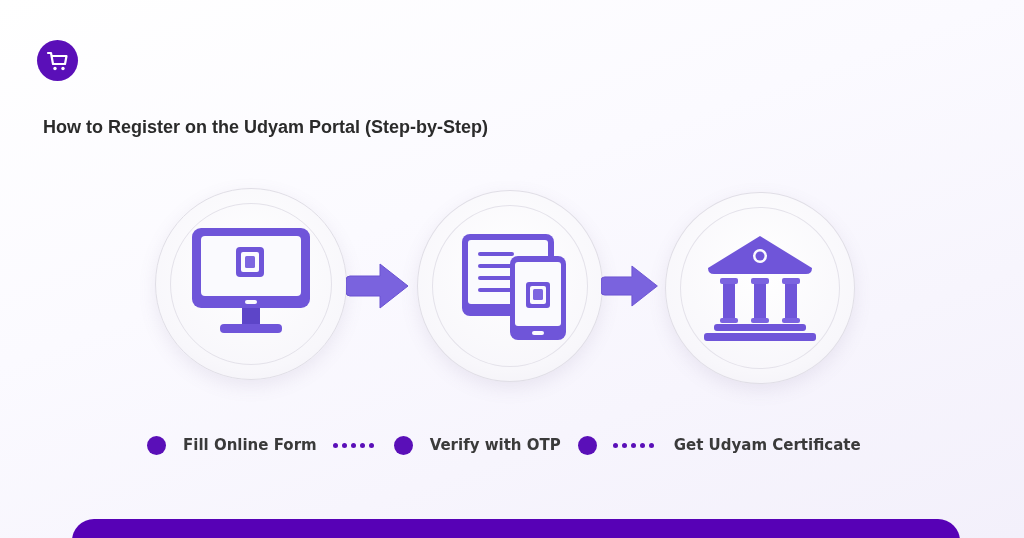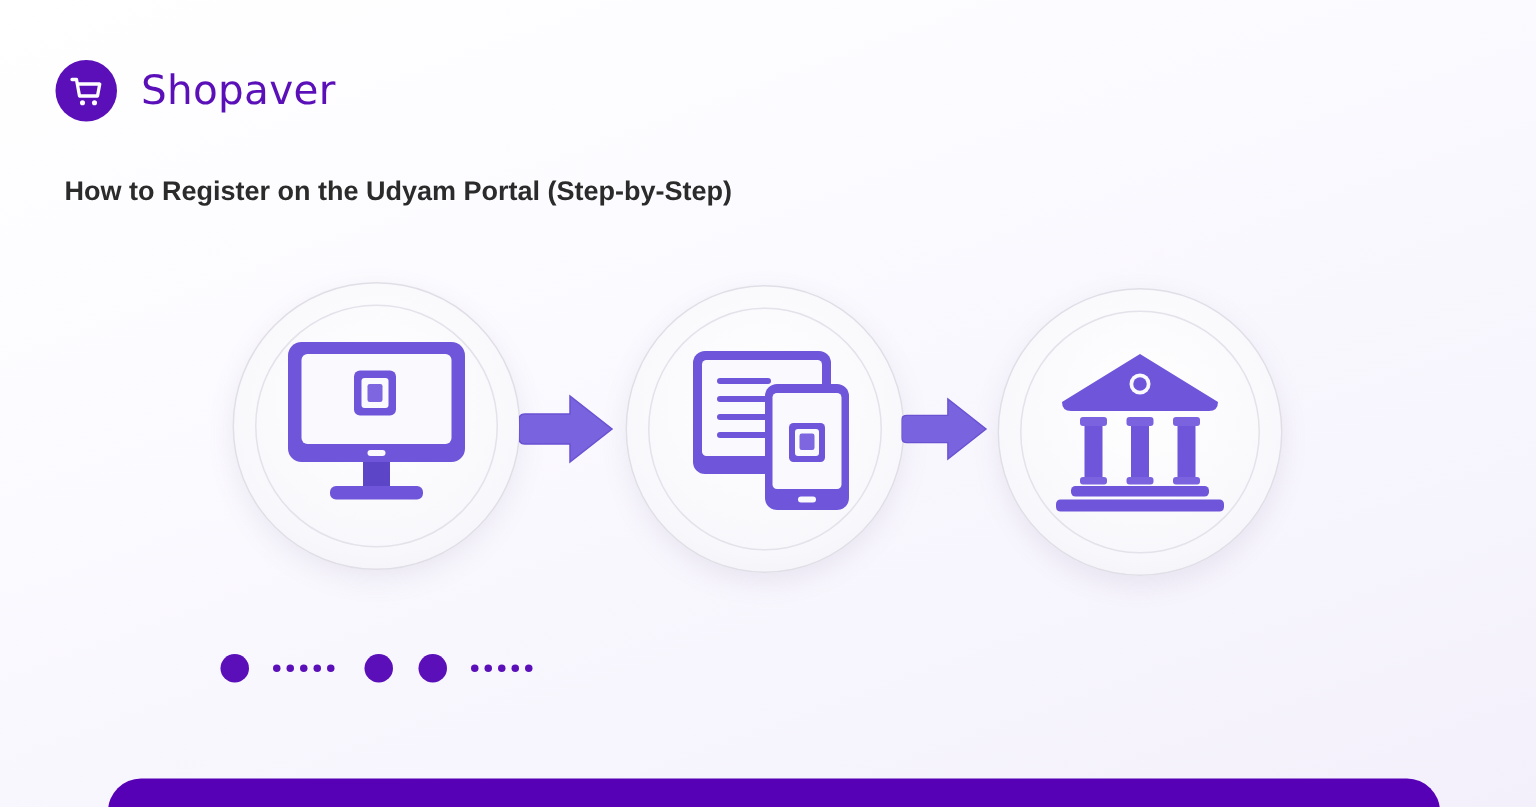--- a/index.html
+++ b/index.html
@@ -55,21 +55,20 @@
 <body>
 
 <div class="logo">
   <div class="logo-badge">
     <svg width="24" height="24" viewBox="0 0 24 24">
       <path d="M2 4 H5 L7 15 H19 L20.5 7 H6" fill="none" stroke="#fff" stroke-width="2.2" stroke-linejoin="round" stroke-linecap="round"></path>
       <circle cx="9" cy="19.5" r="1.7" fill="#fff"></circle>
       <circle cx="17" cy="19.5" r="1.7" fill="#fff"></circle>
     </svg>
   </div>
-  <span class="logo-text">Shopaver</span>
 </div>
 
 <h1 class="title">How to Register on the Udyam Portal (Step-by-Step)</h1>
 
 <div class="step-circle" style="left:155px; top:188px; width:192px; height:192px;">
   <div class="inner">
     <svg width="130" height="120" viewBox="0 0 130 120">
       <rect x="6" y="4" width="118" height="80" rx="9" fill="#6f55d9"></rect>
       <rect x="15" y="12" width="100" height="60" rx="4" fill="#fafafe"></rect>
       <rect x="50" y="23" width="28" height="30" rx="4" fill="#6f55d9"></rect>
@@ -125,31 +124,34 @@
       <rect x="85" y="56" width="12" height="36" fill="#6f55d9"></rect>
       <rect x="82" y="90" width="18" height="5" rx="2" fill="#7b63e0"></rect>
       <rect x="14" y="96" width="92" height="7" rx="3" fill="#6f55d9"></rect>
       <rect x="4" y="105" width="112" height="8" rx="3" fill="#6f55d9"></rect>
     </svg>
   </div>
 </div>
 
 <div class="steps-row">
   <span class="dot-big"></span>
+  <span class="step-label">Fill Online Form</span>
   <span class="dots">
       <span></span>
       <span></span>
       <span></span>
       <span></span>
       <span></span>
     </span>
   <span class="dot-big"></span>
+  <span class="step-label">Verify with OTP</span>
   <span class="dot-big" style="margin-left:17px;"></span>
   <span class="dots">
       <span></span>
       <span></span>
       <span></span>
       <span></span>
       <span></span>
     </span>
+  <span class="step-label" style="margin-left:0;">Get Udyam Certificate</span>
 </div>
 
 <div class="bottom-bar"></div>
 
 </body></html>

